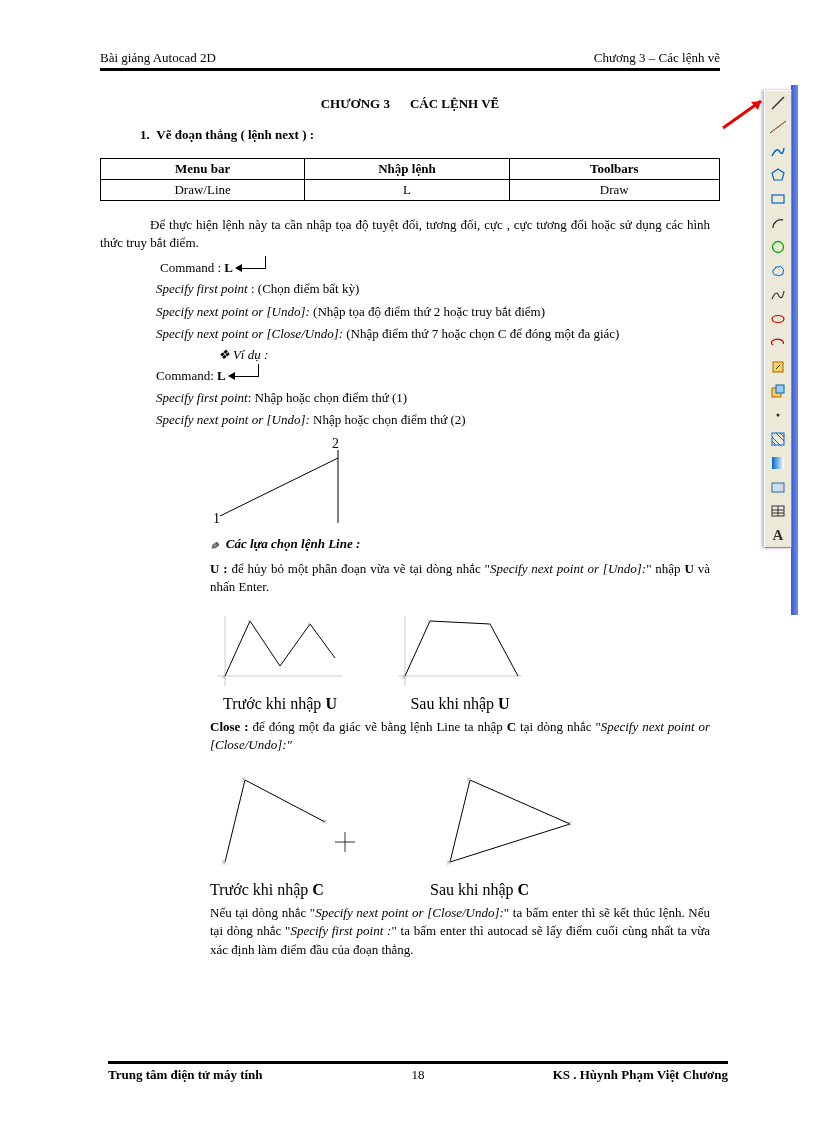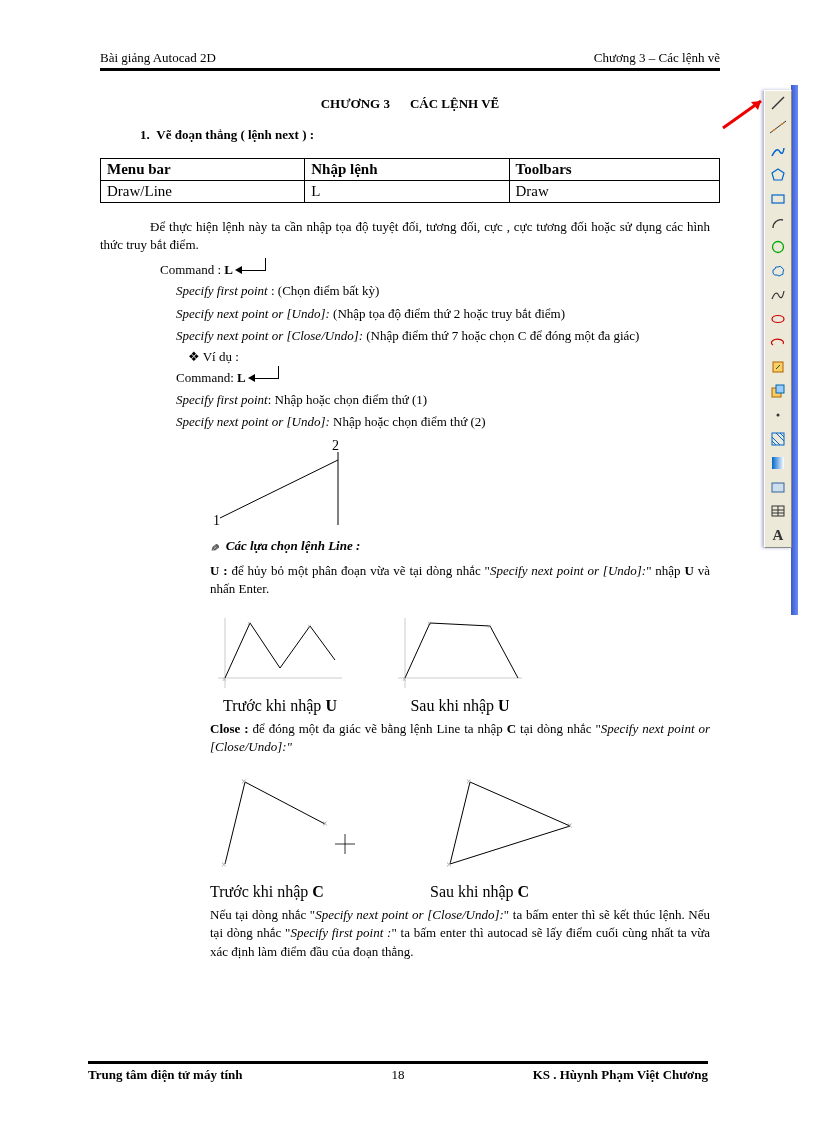--- a/index.html
+++ b/index.html
@@ -37,26 +37,26 @@
     margin: 10px 0 15px 40px;
   }
   table.cmd {
     border-collapse: collapse;
     width: 620px;
     margin: 10px 0 15px 0;
   }
   table.cmd td, table.cmd th {
     border: 1.2px solid #000;
     padding: 2px 6px;
-    text-align: left;
-    font-size: 15px;
+    text-align: center;
+    font-size: 13px;
   }
   table.cmd th { font-weight: bold; }
   .para { margin: 4px 0; line-height: 1.4; text-align: justify; }
-  .indent1 { margin-left: 76px; }
+  .indent1 { margin-left: 56px; }
   .cmd-line { margin-left: 60px; margin-top: 8px; }
   .enter-arrow {
     display: inline-block;
     width: 30px;
     height: 14px;
     position: relative;
     vertical-align: middle;
   }
   .enter-arrow::before {
     content: '';
@@ -81,21 +81,21 @@
     left: -1px;
     top: 2px;
     width: 0;
     height: 0;
     border-top: 4px solid transparent;
     border-bottom: 4px solid transparent;
     border-right: 7px solid #000;
   }
   .italic { font-style: italic; }
   .bold { font-weight: bold; }
-  .vdline { margin-left: 88px; }
+  .vdline { margin-left: 118px; font-style: italic; }
   .diagram-box {
     margin: 8px 0 8px 110px;
     width: 170px;
     height: 90px;
     position: relative;
   }
   .sub-options { margin-left: 110px; }
   .option-header { font-weight: bold; margin: 8px 0; font-style: italic; }
   .two-figs {
     margin: 10px 0 5px 110px;
@@ -119,21 +119,21 @@
     gap: 60px;
   }
   .fig-l .canvas {
     width: 160px;
     height: 115px;
     position: relative;
   }
   .footer {
     position: absolute;
     bottom: 40px;
-    left: 88px;
+    left: 108px;
     width: 620px;
     border-top: 3px solid #000;
     padding-top: 3px;
     display: flex;
     justify-content: space-between;
     font-weight: bold;
   }
   .footer .pnum {
     position: absolute;
     left: 50%;

